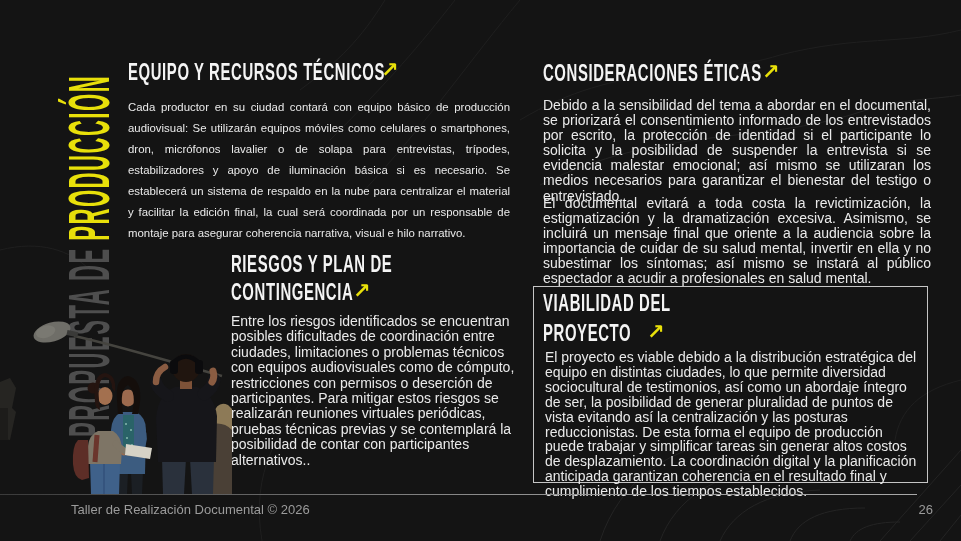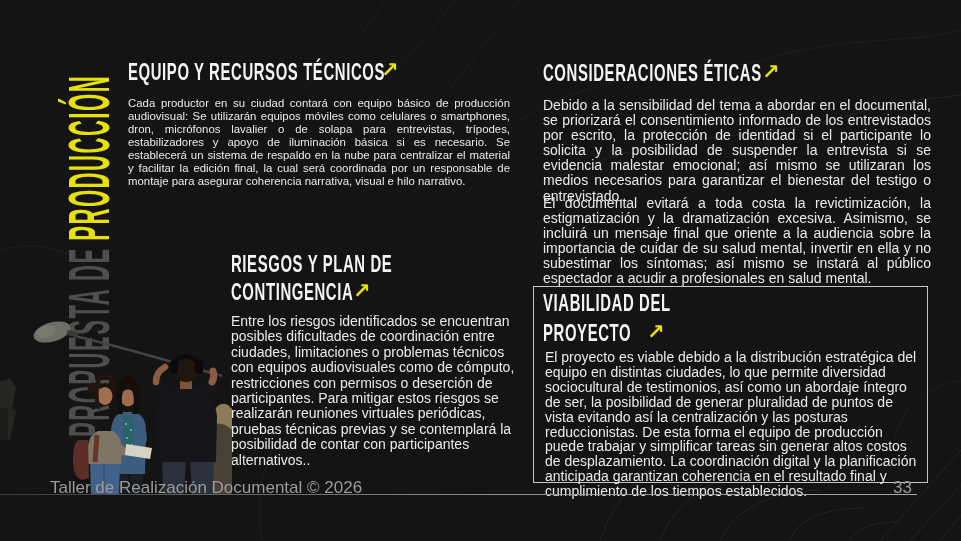--- a/index.html
+++ b/index.html
@@ -19,39 +19,39 @@
   }
   .arrow {
     position:absolute; color:#E8E00A; font-weight:700;
     font-family:"DejaVu Sans", sans-serif; font-size:21px; line-height:21px;
   }
   .body-txt {
     position:absolute; margin:0; color:#EAEAEA;
     font-size:14px; line-height:15.1px;
   }
   .jfy { text-align:justify; text-justify:inter-word; }
-  .small-lh { font-size:11.4px; line-height:13px; }
+  .small-lh { font-size:11.4px; line-height:21px; }
   .viab-box {
     position:absolute; left:533px; top:286px; width:393px; height:195px;
     border:1px solid #C6C6C6; background:transparent;
   }
   .vtitle {
     position:absolute; left:64px; top:437px; height:50px; line-height:50px;
     white-space:nowrap;
     font-weight:800; font-size:58px; letter-spacing:4px;
     transform:rotate(-90deg) scale(0.38,1); transform-origin:0 0;
   }
   .vt-muted { color:#4E4E4E; }
   .vt-accent { color:#E8E00A; margin-left:0.30em; }
   .footer-line {
     position:absolute; left:0; top:494px; width:917px; height:1px;
     background:linear-gradient(90deg,#3a3a3a 0%,#8f8f8f 55%,#a8a8a8 100%);
   }
   .footer-txt {
-    position:absolute; top:481px; color:#9B9B9B; font-size:17px; line-height:13px;
+    position:absolute; top:503px; color:#9B9B9B; font-size:13px; line-height:13px;margin-left:21px;
   }
   .contours, .photo { position:absolute; }
   b { font-weight:400; }
 </style>
 </head>
 <body>
 
 <div class="slide">
 
   <svg class="contours" width="961" height="541" viewBox="0 0 961 541" style="left:0;top:0;">
@@ -162,15 +162,15 @@
       <circle cx="135" cy="141" r="3.2" fill="#a3704f"></circle>
       <path d="M126 132 L152 136 L150 147 L125 143 Z" fill="#d6d2c6"></path>
       <ellipse cx="105" cy="84" rx="7.5" ry="9" fill="#a3704f"></ellipse>
       <circle cx="93" cy="76" r="5.5" fill="#241410"></circle>
       <path d="M95 90 Q92 62 105 61 Q117 63 115 80 L112 76 Q112 66 105 65 Q97 67 99 88 L100 98 Q95 96 95 90 Z" fill="#241410"></path>
     </g>
   </svg>
 
   <div class="footer-line"></div>
   <div class="footer-txt" style="left:50px;">Taller de Realización Documental © 2026</div>
-  <div class="footer-txt" style="left:870px;width:42px;text-align:right;">33</div>
+  <div class="footer-txt" style="left:870px;width:42px;text-align:right;">26</div>
 
 </div>
 
 </body></html>

